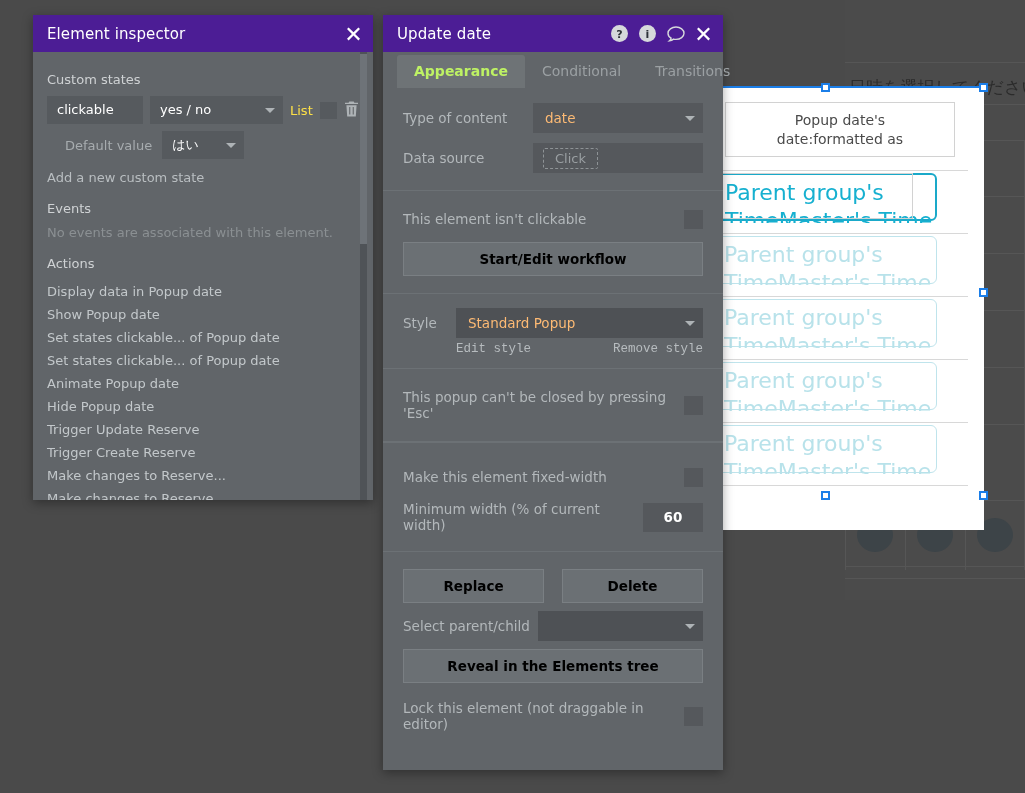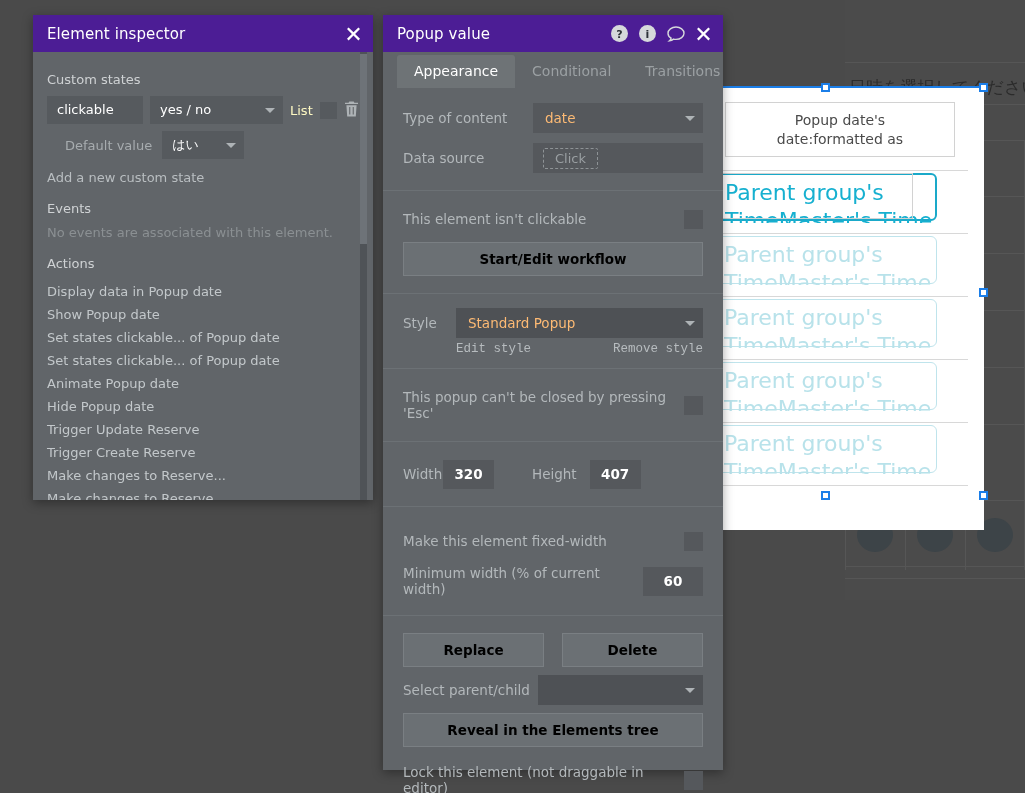--- a/index.html
+++ b/index.html
@@ -237,21 +237,21 @@
   }
   .caret {
     position: absolute;
     right: 8px;
     top: 12px;
     width: 0; height: 0;
     border-left: 5px solid transparent;
     border-right: 5px solid transparent;
     border-top: 5px solid #aeb3b6;
   }
-  .listlabel { color: #fef9c3; font-size: 13px; }
+  .listlabel { color: #fde047; font-size: 13px; }
   .checkbox-sq {
     width: 17px; height: 17px;
     background: #565a5e;
     display: inline-block;
   }
   .trash { color: #aeb3b6; }
   .defval-row {
     display: flex;
     align-items: center;
     gap: 10px;
@@ -305,22 +305,22 @@
     background: #616569;
   }
   .tab {
     padding: 8px 17px 9px 17px;
     font-size: 14px;
     color: #9ba0a3;
     cursor: pointer;
   }
   .tab.active {
     background: #6e7376;
-    color: #ffffff;
-    font-weight: normal;
+    color: #bef264;
+    font-weight: bold;
     border-radius: 3px 3px 0 0;
   }
   .pbody { padding: 0; }
   .prow {
     display: flex;
     align-items: center;
     padding: 0 20px;
     min-height: 40px;
   }
   .plabel {
@@ -560,21 +560,21 @@
     </div>
 
     <div class="scrolltrack">
       <div class="scrollthumb"></div>
     </div>
   </div>
 </div>
 
 <div class="panel" id="propspanel">
   <div class="panel-head">
-    <div class="panel-title">Popup value</div>
+    <div class="panel-title">Update date</div>
     <div class="head-icons">
       <span class="hicon">
         <svg width="17" height="17" viewBox="0 0 17 17">
             <circle cx="8.5" cy="8.5" r="8.5" fill="#d6d9db"></circle>
             <text x="8.5" y="12.6" font-size="11" font-weight="bold" text-anchor="middle" fill="#2e3338" font-family="DejaVu Sans">?</text>
           </svg>
       </span>
       <span class="hicon">
         <svg width="17" height="17" viewBox="0 0 17 17">
             <circle cx="8.5" cy="8.5" r="8.5" fill="#d6d9db"></circle>
@@ -644,26 +644,20 @@
 
     <div class="divider"></div>
 
     <div class="prow" style="padding-top:16px;padding-bottom:16px;">
       <div class="pwide-label">This popup can't be closed by pressing 'Esc'</div>
       <div class="checkbox-lg"></div>
     </div>
 
     <div class="divider"></div>
 
-    <div class="prow" style="padding-top:12px;padding-bottom:12px;">
-      <div class="plabel" style="width:40px;">Width</div>
-      <div class="numbox" style="width:51px;">320</div>
-      <div class="plabel" style="width:auto;padding:0 13px 0 38px;">Height</div>
-      <div class="numbox" style="width:51px;">407</div>
-    </div>
 
     <div class="divider"></div>
 
     <div class="prow" style="padding-top:14px;">
       <div class="pwide-label">Make this element fixed-width</div>
       <div class="checkbox-lg"></div>
     </div>
 
     <div class="prow" style="padding-bottom:14px;">
       <div class="pwide-label">Minimum width (% of current width)</div>

